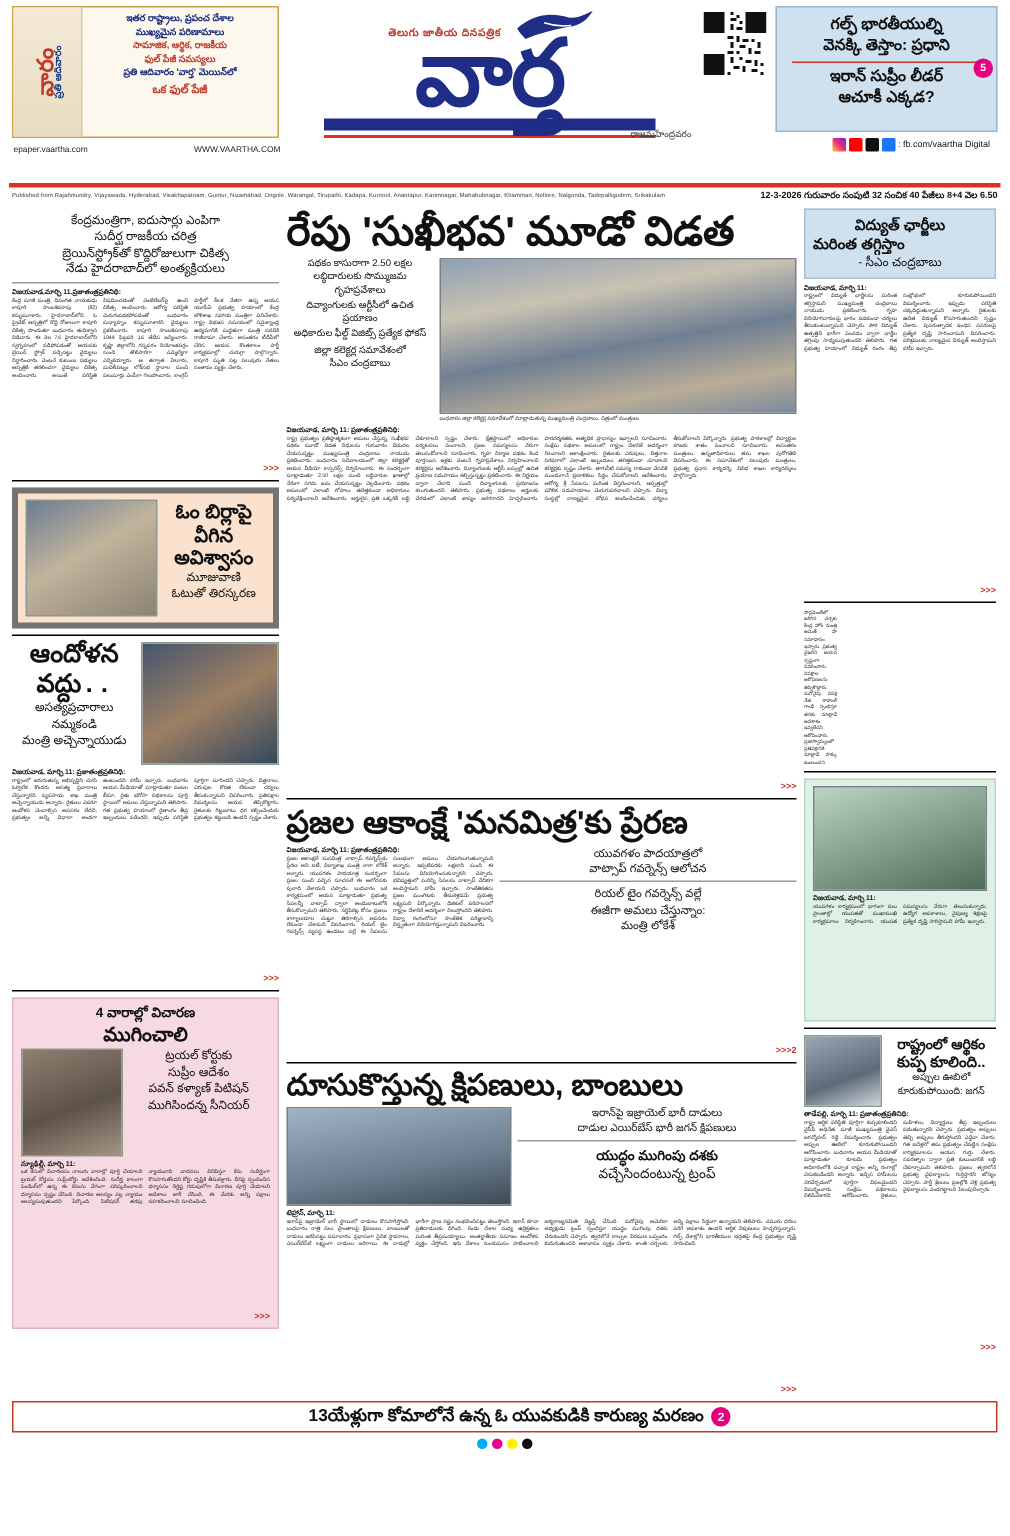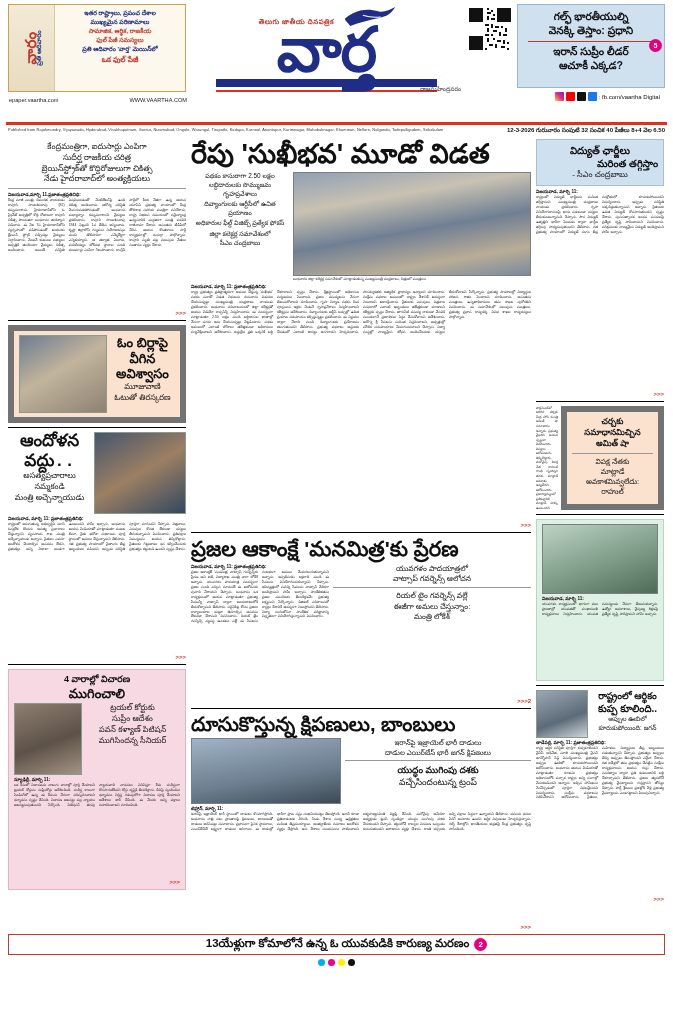--- a/index.html
+++ b/index.html
@@ -113,21 +113,21 @@
   
   .hero-photo {
     height: 104px; border: 1px solid #7a7f86;
     background: linear-gradient(170deg,#8fa0b4 0%, #c9c2b2 28%, #6f7f93 55%, #b9ad97 80%, #7b8a9d 100%);
     position: relative; overflow: hidden;
   }
   .hero-cap { font-size: 3.6px; color: #333; padding-top: 1px; }
 
   .tint-blue { background: #cfe0ef; border: 1px solid #a6c0d6; }
   .tint-pink { background: #f6d9e2; border: 1px solid #e3b3c3; }
-  .tint-peach { background: #fae2cf; border: 6px solid #737373; }
+  .tint-peach { background: #fae2cf; border: 4px solid #737373; }
   .tint-green { background: #dff0e4; border: 1px solid #b6d8c0; }
 
   .boxpad { padding: 4px 5px; }
 
   .cont-arrow { font-size: 6px; font-weight: bold; color: #c0392b; text-align: right; }
 
   
   .bottom-banner {
     margin: 4px 8px 0 8px; border: 1px solid #c0392b; background: #fff;
     display: flex; align-items: center; justify-content: center; height: 21px; position: relative;
@@ -375,42 +375,32 @@
         <div class="byline" style="margin-top:2px">టెహ్రాన్, మార్చి 11:</div>
         <div class="body-txt c4" style="height:112px;overflow:hidden">ఇరాన్‌పై ఇజ్రాయెల్ భారీ స్థాయిలో దాడులు కొనసాగిస్తోంది. బుధవారం రాత్రి పలు ప్రాంతాలపై క్షిపణులు, బాంబులతో దాడులు జరిపినట్టు సమాచారం. ప్రధానంగా సైనిక స్థావరాలు, ఎయిర్‌బేస్‌లే లక్ష్యంగా దాడులు జరిగాయి. ఈ దాడుల్లో భారీగా ప్రాణ నష్టం సంభవించినట్టు తెలుస్తోంది. ఇరాన్ కూడా ప్రతిదాడులకు దిగింది. రెండు దేశాల మధ్య ఉద్రిక్తతలు మరింత తీవ్రమయ్యాయి. అంతర్జాతీయ సమాజం ఆందోళన వ్యక్తం చేస్తోంది. ఇరు దేశాలు సంయమనం పాటించాలని ఐక్యరాజ్యసమితి విజ్ఞప్తి చేసింది. మరోవైపు అమెరికా అధ్యక్షుడు ట్రంప్ స్పందిస్తూ యుద్ధం ముగింపు దశకు చేరుకుందని చెప్పారు. త్వరలోనే కాల్పుల విరమణ ఒప్పందం కుదురుతుందని ఆశాభావం వ్యక్తం చేశారు. శాంతి చర్చలకు అన్ని పక్షాలు సిద్ధంగా ఉన్నాయని తెలిపారు. చమురు ధరలు పెరిగే అవకాశం ఉందని ఆర్థిక నిపుణులు హెచ్చరిస్తున్నారు. గల్ఫ్ దేశాల్లోని భారతీయుల భద్రతపై కేంద్ర ప్రభుత్వం దృష్టి సారించింది.</div>
         <div class="cont-arrow">&gt;&gt;&gt;</div>
       </div>
     </div>
 
     <div class="col-right">
 
       <div class="tint-blue boxpad">
         <div class="hl-sm" style="text-align:center;font-size:10px">విద్యుత్ ఛార్జీలు</div>
-        <div class="hl-sm" style="text-align:right;font-size:10px">మరింత తగ్గిస్తాం</div>
+        <div class="hl-sm" style="text-align:left;font-size:10px">మరింత తగ్గిస్తాం</div>
         <div class="sub-c">- సీఎం చంద్రబాబు</div>
       </div>
       <div class="byline" style="margin-top:3px">విజయవాడ, మార్చి 11:</div>
       <div class="body-txt c2" style="height:196px;overflow:hidden">రాష్ట్రంలో విద్యుత్ ఛార్జీలను మరింత తగ్గిస్తామని ముఖ్యమంత్రి చంద్రబాబు నాయుడు ప్రకటించారు. గృహ వినియోగదారులపై భారం పడకుండా చర్యలు తీసుకుంటున్నామని చెప్పారు. సౌర విద్యుత్ ఉత్పత్తిని భారీగా పెంచడం ద్వారా ఛార్జీల తగ్గింపు సాధ్యమవుతుందని తెలిపారు. గత ప్రభుత్వ హయాంలో విద్యుత్ రంగం తీవ్ర సంక్షోభంలో కూరుకుపోయిందని విమర్శించారు. ఇప్పుడు పరిస్థితి చక్కదిద్దుతున్నామని అన్నారు. రైతులకు ఉచిత విద్యుత్ కొనసాగుతుందని స్పష్టం చేశారు. పునరుత్పాదక ఇంధన వనరులపై ప్రత్యేక దృష్టి సారించామని వివరించారు. పరిశ్రమలకు నాణ్యమైన విద్యుత్ అందిస్తామని హామీ ఇచ్చారు.</div>
       <div class="cont-arrow">&gt;&gt;&gt;</div>
 
       <div class="hr-b"></div>
 
       <div style="display:flex;gap:3px">
         <div style="width:22px">
           <div class="body-txt" style="font-size:3.2px;height:104px;overflow:hidden">పార్లమెంట్‌లో జరిగిన చర్చకు కేంద్ర హోం మంత్రి అమిత్ షా సమాధానం ఇచ్చారు. ప్రభుత్వ వైఖరిని ఆయన స్పష్టంగా వివరించారు. విపక్షాల ఆరోపణలను తిప్పికొట్టారు. మరోవైపు విపక్ష నేత రాహుల్ గాంధీ స్పందిస్తూ తనకు మాట్లాడే అవకాశం ఇవ్వలేదని ఆరోపించారు. ప్రజాస్వామ్యంలో ప్రతిపక్షానికి మాట్లాడే హక్కు ఉంటుందని పేర్కొన్నారు. సభలో తమ గొంతు నొక్కుతున్నారని విమర్శించారు.</div>
-        </div>
-        <div class="tint-peach boxpad" style="flex:1">
-          <div class="sub-c" style="font-size:8.4px;font-weight:bold">చర్చకు</div>
-          <div class="sub-c" style="font-size:8.4px;font-weight:bold">సమాధానమిచ్చిన</div>
-          <div class="sub-c" style="font-size:8.4px;font-weight:bold">అమిత్ షా</div>
-          <div class="hr-thin"></div>
-          <div class="sub-c" style="font-size:7.4px">విపక్ష నేతకు</div>
-          <div class="sub-c" style="font-size:7.4px">మాట్లాడే</div>
-          <div class="sub-c" style="font-size:7.4px">అవకాశమివ్వలేదు:</div>
-          <div class="sub-c" style="font-size:7.4px">రాహుల్</div>
         </div>
       </div>
 
       <div class="hr-b"></div>
 
       <div class="tint-green boxpad">
         <div class="hero-photo" style="height:70px;background:linear-gradient(160deg,#bcd3c3,#7e9c88 55%,#4e6b58)"></div>
         <div class="byline" style="margin-top:2px">విజయవాడ, మార్చి 11:</div>
         <div class="body-txt c2" style="height:74px;overflow:hidden">యువగళం కార్యక్రమంలో భాగంగా పలు ప్రాంతాల్లో యువతతో ముఖాముఖి కార్యక్రమాలు నిర్వహించారు. యువత సమస్యలను నేరుగా తెలుసుకున్నారు. ఉద్యోగ అవకాశాలు, నైపుణ్య శిక్షణపై ప్రత్యేక దృష్టి సారిస్తామని హామీ ఇచ్చారు.</div>
       </div>

